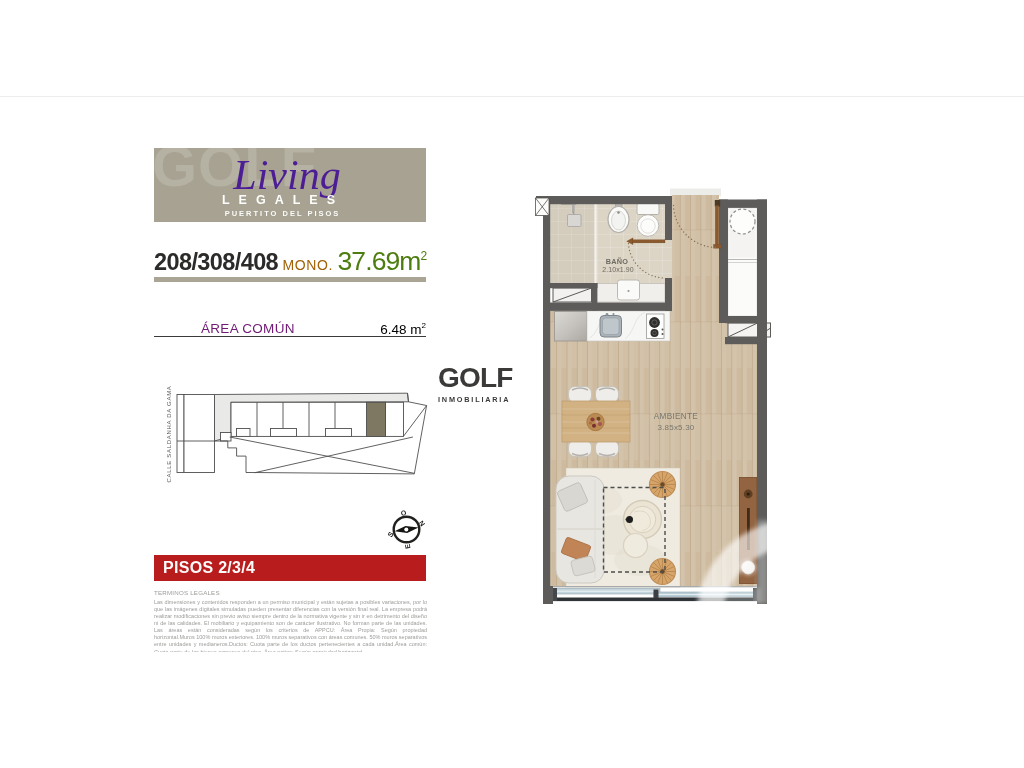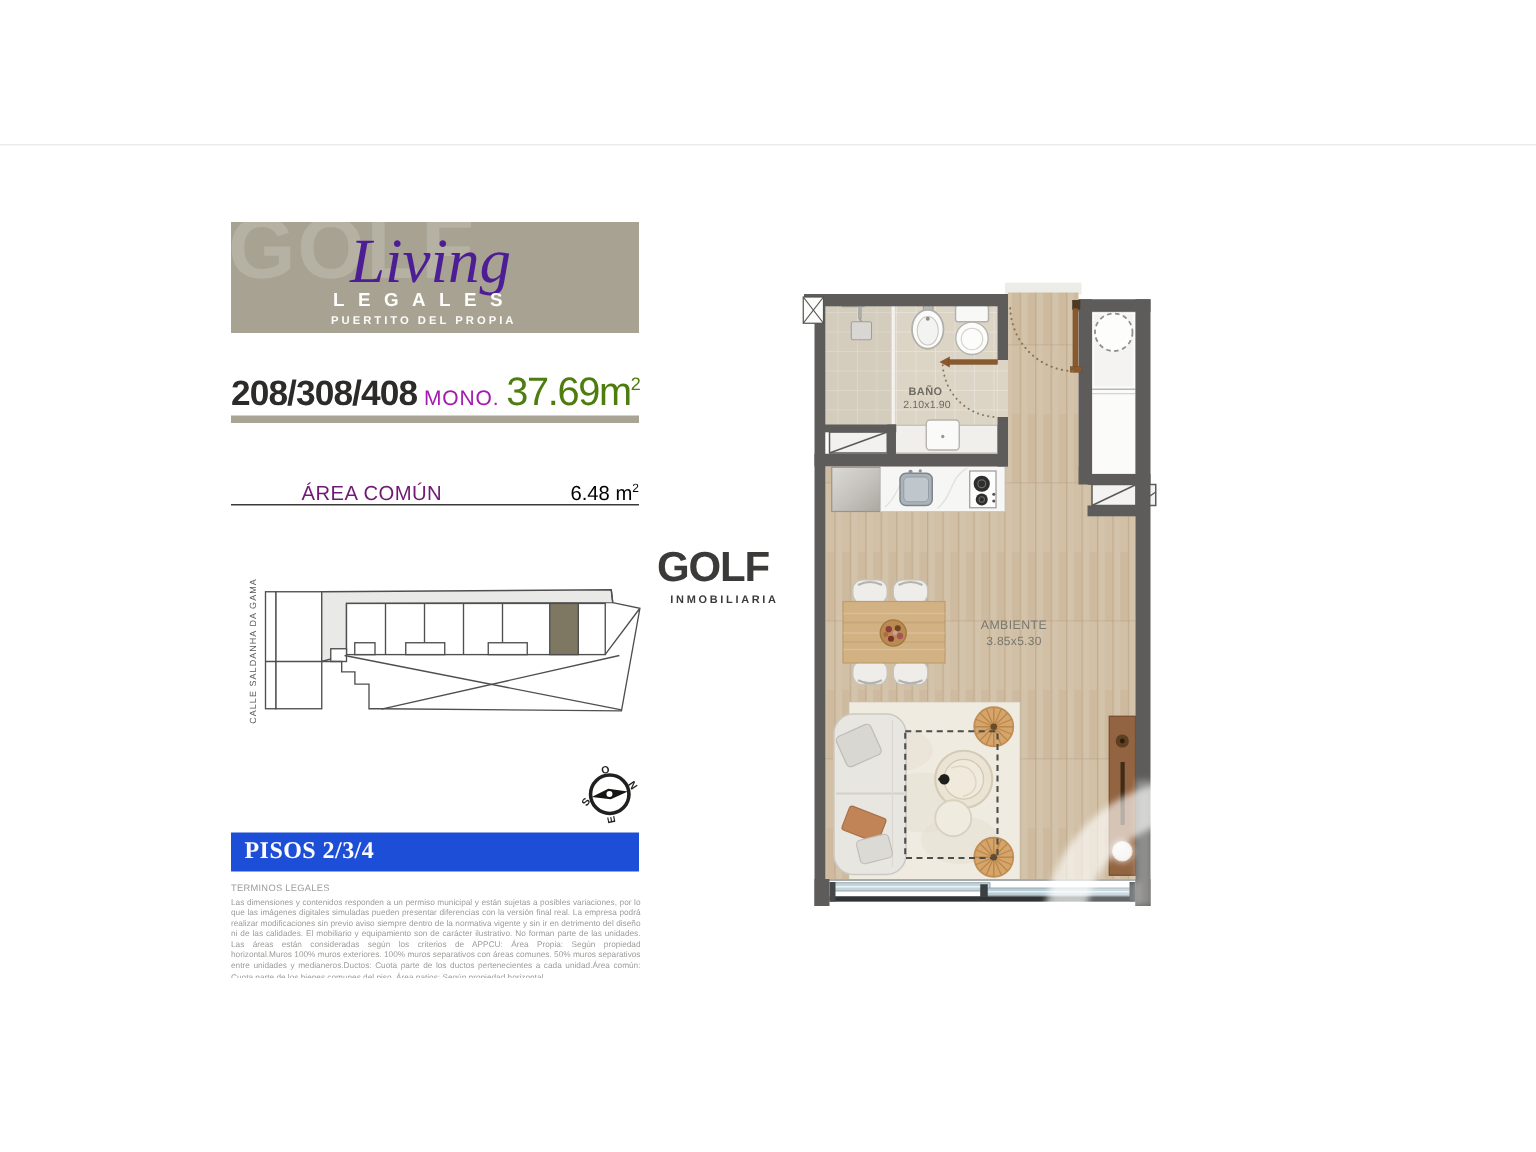--- a/index.html
+++ b/index.html
@@ -15,38 +15,38 @@
 
 <div class="abs" style="left:154px;top:148px;width:272px;height:74px;background:#a7a292;overflow:hidden;">
 
   <div class="abs" style="left:-2px;top:-16px;font-size:58px;font-weight:bold;letter-spacing:1px;color:#b5b1a3;">GOLF</div>
 
 
   <div class="abs" style="left:33px;top:3px;width:200px;text-align:center;font-family:'Liberation Serif',serif;font-style:italic;font-size:42px;color:#4c1d95;">Living</div>
 
   <div class="abs" style="left:43px;top:45px;width:163px;text-align:center;font-size:12.5px;letter-spacing:9px;text-indent:9px;color:#fdfdfc;font-weight:bold;">LEGALES</div>
 
-  <div class="abs" style="left:46px;top:61px;width:163px;text-align:center;font-size:7.5px;letter-spacing:2px;text-indent:2px;color:#fbfbf9;font-weight:bold;">PUERTITO DEL PROPIA</div>
+  <div class="abs" style="left:46px;top:61px;width:163px;text-align:center;font-size:7.5px;letter-spacing:2px;text-indent:2px;color:#fbfbf9;font-weight:bold;">PUERTITO DEL PISOS</div>
 </div>
 
 <div class="abs" style="left:154px;top:246px;width:280px;height:26px;white-space:nowrap;">
-  <span style="font-size:23.5px;font-weight:bold;color:#2c2b2a;letter-spacing:-0.6px;vertical-align:baseline;">208/308/408</span><span style="font-size:14px;color:#a21caf;letter-spacing:0.6px;"> MONO. </span><span style="font-size:26.5px;color:#4d7c0f;letter-spacing:-0.9px;">37.69m<sup style="font-size:12px;">2</sup></span>
+  <span style="font-size:23.5px;font-weight:bold;color:#2c2b2a;letter-spacing:-0.6px;vertical-align:baseline;">208/308/408</span><span style="font-size:14px;color:#a16207;letter-spacing:0.6px;"> MONO. </span><span style="font-size:26.5px;color:#4d7c0f;letter-spacing:-0.9px;">37.69m<sup style="font-size:12px;">2</sup></span>
 </div>
 
 <div class="abs" style="left:154px;top:277px;width:272px;height:5px;background:#a9a494;"></div>
 
 
 <div class="abs" style="left:154px;top:320px;width:272px;height:16px;border-bottom:1.2px solid #3a3a39;">
   <span class="abs" style="left:0;top:1px;font-size:13.5px;color:#701a75;letter-spacing:0.3px;margin-left:47px;">ÁREA COMÚN</span>
   <span class="abs" style="right:0;top:1px;font-size:13.5px;color:#000000;">6.48 m<sup style="font-size:8px;">2</sup></span>
 </div>
 
 <div class="abs" style="left:438px;top:362px;width:90px;">
   <div style="font-size:28px;font-weight:bold;color:#3b3a38;letter-spacing:-0.8px;">GOLF</div>
-  <div style="font-size:7.3px;font-weight:bold;color:#3b3a38;letter-spacing:1.8px;margin-top:1px;text-align:center;">INMOBILIARIA</div>
+  <div style="font-size:7.3px;font-weight:bold;color:#3b3a38;letter-spacing:1.8px;margin-top:1px;">INMOBILIARIA</div>
 </div>
 
 <svg class="abs" style="left:160px;top:385px;" width="280" height="100" viewBox="160 385 280 100">
 
   <text x="0" y="0" transform="translate(170.5,434) rotate(-90)" text-anchor="middle" font-size="6" letter-spacing="0.7" fill="#585856" font-family="Liberation Sans,sans-serif">CALLE SALDANHA DA GAMA</text>
   <g fill="none" stroke="#4f4f4f" stroke-width="0.9">
 
     <rect x="177" y="394.5" width="7" height="78" fill="#ffffff"></rect>
 
     <rect x="184" y="394.5" width="30.5" height="78" fill="#ffffff"></rect>
@@ -84,21 +84,21 @@
   <circle cx="406.3" cy="529.4" r="2" fill="#ffffff"></circle>
 
   <g font-family="Liberation Sans,sans-serif" font-size="7" font-weight="bold" fill="#1e1e1c" text-anchor="middle">
     <text x="403.5" y="515.5" transform="rotate(-14 403.5 513)">O</text>
     <text x="422" y="526" transform="rotate(55 422 523.5)">N</text>
     <text x="390.5" y="537" transform="rotate(-55 390.5 534.5)">S</text>
     <text x="407.5" y="549" transform="rotate(-101 407.5 546.5)">E</text>
   </g>
 </svg>
 
-<div class="abs" style="left:154px;top:555px;width:272px;height:26px;background:#1d4ed8;font-family:Liberation Serif, serif;">
+<div class="abs" style="left:154px;top:555px;width:272px;height:26px;background:#b91c1c;">
   <div style="margin:4px 0 0 9px;font-size:16px;font-weight:bold;color:#fbfbf9;letter-spacing:0.3px;">PISOS 2/3/4</div>
 </div>
 
 <div class="abs" style="left:154px;top:589px;width:273px;color:#9c9c9a;">
   <div style="font-size:6.2px;letter-spacing:0.2px;margin-bottom:2.5px;">TERMINOS LEGALES</div>
   <div style="font-size:5.5px;line-height:7.15px;text-align:justify;text-align-last:justify;">Las dimensiones y contenidos responden a un permiso municipal y están sujetas a posibles variaciones, por lo<br>que las imágenes digitales simuladas pueden presentar diferencias con la versión final real. La empresa podrá<br>realizar modificaciones sin previo aviso siempre dentro de la normativa vigente y sin ir en detrimento del diseño<br>ni de las calidades. El mobiliario y equipamiento son de carácter ilustrativo. No forman parte de las unidades.<br>Las áreas están consideradas según los criterios de APPCU: Área Propia: Según propiedad<br>horizontal.Muros 100% muros exteriores. 100% muros separativos con áreas comunes. 50% muros separativos<br>entre unidades y medianeros.Ductos: Cuota parte de los ductos pertenecientes a cada unidad.Área común:</div>
   <div style="font-size:5.5px;line-height:7.15px;">Cuota parte de los bienes comunes del piso. Área patios: Según propiedad horizontal.</div>
 </div>
 
 <div class="abs" style="left:0;top:670px;width:1024px;height:1px;background:#ececea;"></div>

